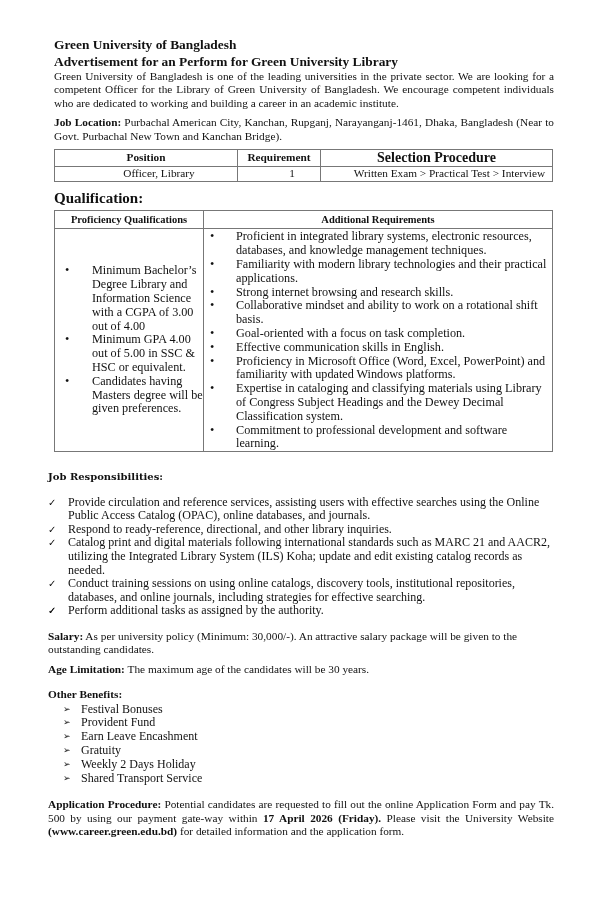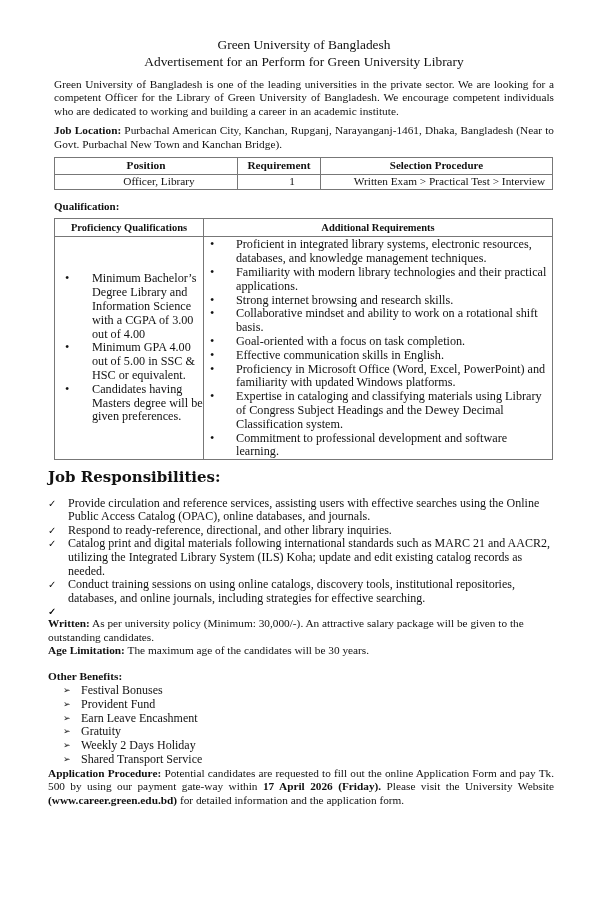--- a/index.html
+++ b/index.html
@@ -2,54 +2,54 @@
 <html><head>
 <meta charset="utf-8">
 <style>
   html, body { margin: 0; padding: 0; background: #ffffff; }
   body {
     width: 612px; height: 903px; position: relative; overflow: hidden;
     font-family: "Liberation Serif", "DejaVu Serif", serif;
     color: #111111; font-size: 11.3px; line-height: 13.4px;
   }
   .page { position: absolute; left: 54px; top: 36px; width: 500px; }
-  .title { text-align: center; font-weight: normal; font-size: 13.4px; line-height: 17px; }
-  .intro { margin-top: 8px; text-align: justify; }
+  .title { font-weight: bold; font-size: 13.4px; line-height: 17px; }
+  .intro { text-align: justify; }
   .loc { margin-top: 6px; text-align: justify; }
   b { font-weight: bold; }
   table { border-collapse: collapse; width: 499px; }
   td, th { border: 1px solid #777777; padding: 0; }
   .t1 { margin-top: 6px; }
   .t1 th { font-weight: bold; height: 16px; font-size: 11.3px; }
-  .t1 th.sel { font-size: 11px; }
+  .t1 th.sel { font-size: 14px; }
   .t1 td { text-align: center; height: 14px; padding-left: 26px; }
-  .qual-label { margin-top: 10px; font-weight: bold; font-size: 11px; }
+  .qual-label { margin-top: 10px; font-weight: bold; font-size: 15px; }
   .t2 { margin-top: 5px; }
   .t2 th { font-weight: bold; font-size: 10.5px; height: 17px; }
   .t2 td { vertical-align: middle; }
   .t2 ul { margin: 0; padding: 0; list-style: none; }
   .t2 li { position: relative; }
   .t2 li .dot { position: absolute; left: 0; top: 0; }
   .edu { font-size: 12.2px; line-height: 13.8px; }
   .edu ul { padding: 6px 0 6px 10px; }
   .edu li { padding-left: 27px; }
   .add { font-size: 12.2px; line-height: 13.8px; }
   .add ul { padding: 1px 4px 0 6px; }
   .add li { padding-left: 26px; }
-  .resp-h { margin-top: 11px; font-family: "DejaVu Serif", serif; font-weight: bold; font-size: 15px; margin-left: -6px; }
+  .resp-h { margin-top: 18px; font-family: "DejaVu Serif", serif; font-weight: bold; font-size: 10px; margin-left: -6px; }
   .resp { margin-top: 12px; list-style: none; padding: 0; margin-left: -6px; font-size: 12px; line-height: 13.6px; }
   .resp li { position: relative; padding-left: 20px; }
   .resp li .chk { position: absolute; left: 0; top: 0; font-size: 10px; }
   .salary { margin-top: 11px; margin-left: -6px; }
-  .age { margin-left: -6px; }
+  .age { margin-top: 6px; margin-left: -6px; }
   .ben-h { margin-top: 12px; margin-left: -6px; font-weight: bold; }
   .ben { list-style: none; padding: 0; margin: 1px 0 0 9px; font-size: 12px; line-height: 13.8px; }
   .ben li { position: relative; padding-left: 18px; }
   .ben li .arr { position: absolute; left: 0; top: 0; font-size: 9px; }
-  .apply { margin-left: -6px; text-align: justify; }
+  .apply { margin-top: 13px; margin-left: -6px; text-align: justify; }
   .nb { margin-top: 13px; margin-left: -6px; text-align: justify; }
 </style>
 </head>
 <body>
 
 <div class="page">
   <div class="title">Green University of Bangladesh</div>
   <div class="title">Advertisement for an Perform for Green University Library</div>
 
   <div class="intro">Green University of Bangladesh is one of the leading universities in the private sector. We are looking for a competent Officer for the Library of Green University of Bangladesh. We encourage competent individuals who are dedicated to working and building a career in an academic institute.</div>
@@ -104,24 +104,24 @@
   </tbody>
     </table>
 
   <div class="resp-h">Job Responsibilities:</div>
   <ul class="resp">
     <li><span class="chk">✓</span><span>Provide circulation and reference services, assisting users with effective searches using the Online Public Access Catalog (OPAC), online databases, and journals.</span></li>
     <li><span class="chk">✓</span><span>Respond to ready-reference, directional, and other library inquiries.</span></li>
     <li><span class="chk">✓</span><span>Catalog print and digital materials following international standards such as MARC 21 and AACR2, utilizing the Integrated Library System (ILS) Koha; update and edit existing catalog records as needed.</span></li>
     <li><span class="chk">✓</span><span>Conduct training sessions on using online catalogs, discovery tools, institutional repositories, databases, and online journals, including strategies for effective searching.</span></li>
     <li><span class="chk">✓</span></li>
-    <li><span class="chk">✓</span></li>
+    <li><span class="chk">✓</span><span>Perform additional tasks as assigned by the authority.</span></li>
   </ul>
 
-  <div class="salary"><b>Written:</b><span> As per university policy (Minimum: 30,000/-). An attractive salary package will be given to the outstanding candidates.</span></div>
+  <div class="salary"><b>Salary:</b><span> As per university policy (Minimum: 30,000/-). An attractive salary package will be given to the outstanding candidates.</span></div>
 
   <div class="age"><b>Age Limitation:</b><span> The maximum age of the candidates will be 30 years.</span></div>
 
   <div class="ben-h">Other Benefits:</div>
   <ul class="ben">
     <li><span class="arr">➢</span><span>Festival Bonuses</span></li>
     <li><span class="arr">➢</span><span>Provident Fund</span></li>
     <li><span class="arr">➢</span><span>Earn Leave Encashment</span></li>
     <li><span class="arr">➢</span><span>Gratuity</span></li>
     <li><span class="arr">➢</span><span>Weekly 2 Days Holiday</span></li>

